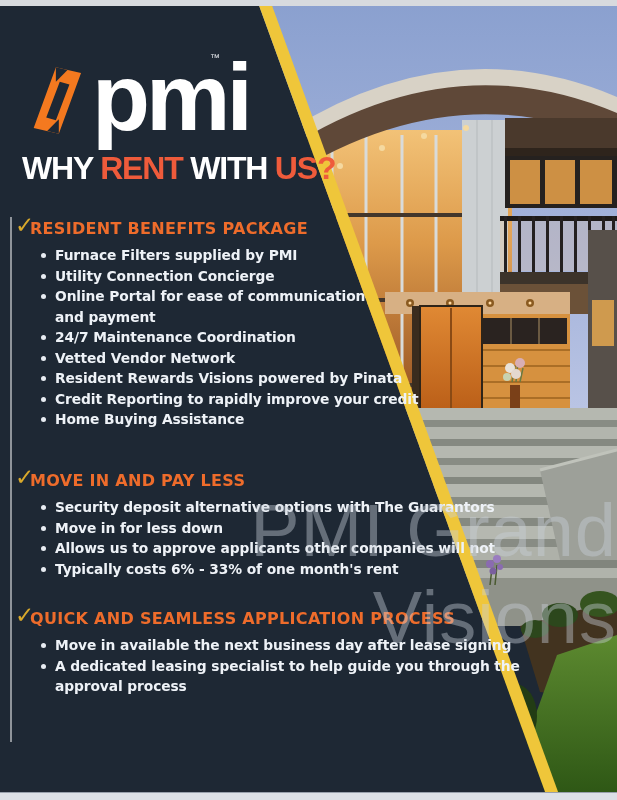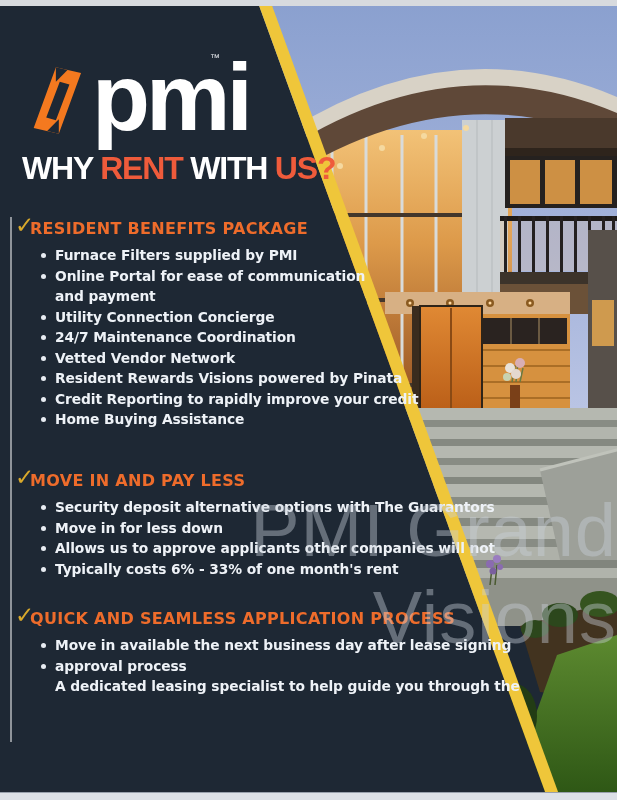--- a/index.html
+++ b/index.html
@@ -240,28 +240,28 @@
     <ul>
       <li>
           <span class="bullet-dot"></span>
           <div class="btxt">
             <div>Furnace Filters supplied by PMI</div>
           </div>
         </li>
       <li>
           <span class="bullet-dot"></span>
           <div class="btxt">
+            <div>Utility Connection Concierge</div>
+          </div>
+        </li>
+      <li>
+          <span class="bullet-dot"></span>
+          <div class="btxt">
             <div>Online Portal for ease of communication</div>
             <div>and payment</div>
-          </div>
-        </li>
-      <li>
-          <span class="bullet-dot"></span>
-          <div class="btxt">
-            <div>Utility Connection Concierge</div>
           </div>
         </li>
       <li>
           <span class="bullet-dot"></span>
           <div class="btxt">
             <div>24/7 Maintenance Coordination</div>
           </div>
         </li>
       <li>
           <span class="bullet-dot"></span>
@@ -327,22 +327,22 @@
     <ul>
       <li>
           <span class="bullet-dot"></span>
           <div class="btxt">
             <div>Move in available the next business day after lease signing</div>
           </div>
         </li>
       <li>
           <span class="bullet-dot"></span>
           <div class="btxt">
+            <div>A dedicated leasing specialist to help guide you through the</div>
             <div>approval process</div>
-            <div>A dedicated leasing specialist to help guide you through the</div>
           </div>
         </li>
     </ul>
   </div>
 
   <div class="watermark">
     <div>PMI Grand</div>
     <div>Visions</div>
   </div>
 

